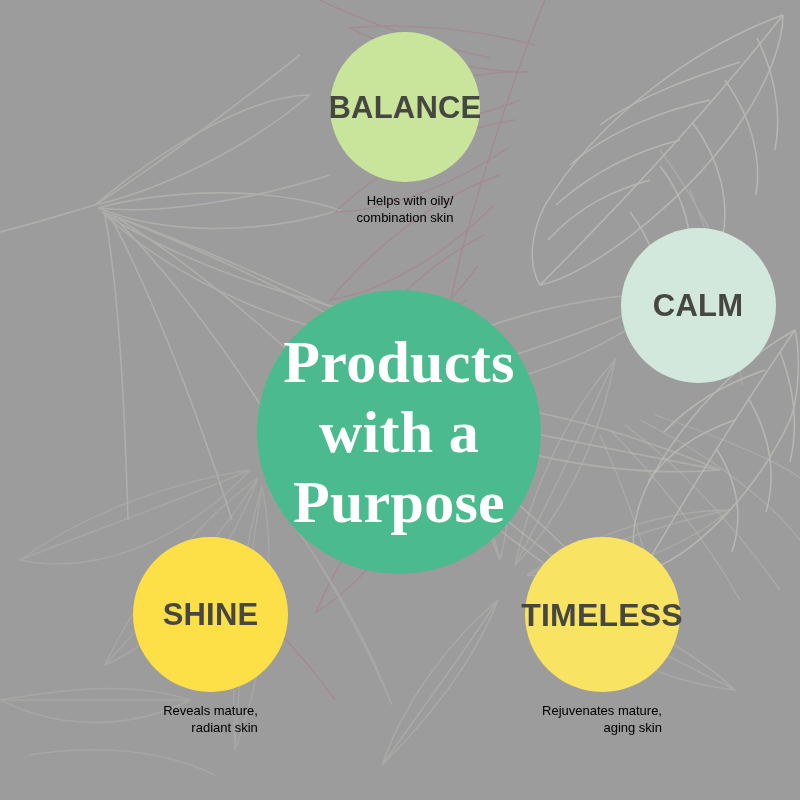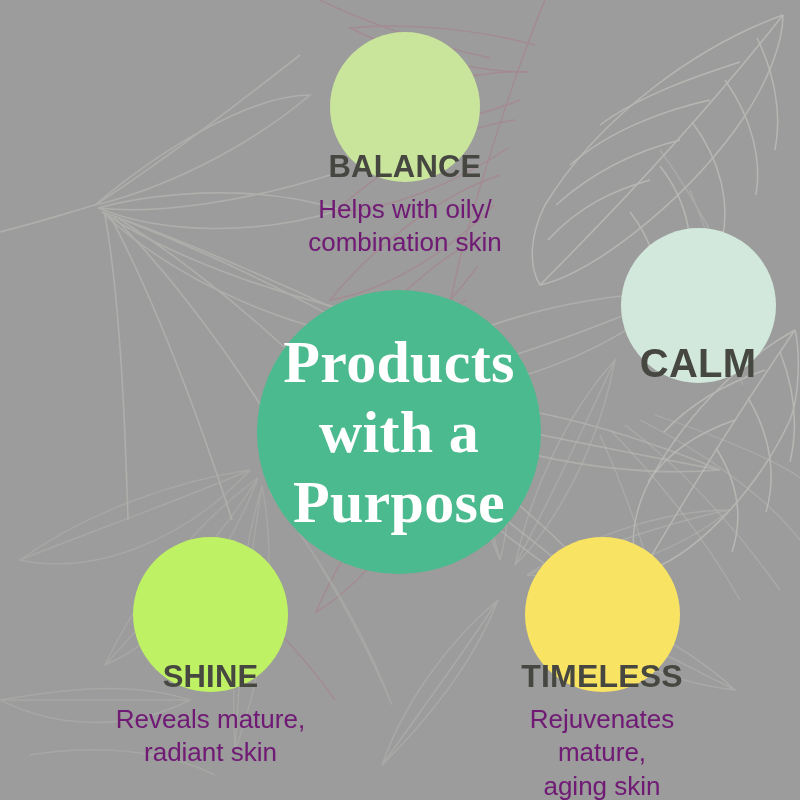--- a/index.html
+++ b/index.html
@@ -9,37 +9,37 @@
     font-family:"Liberation Sans", sans-serif;
     overflow:hidden;
   }
   #stage{position:relative;width:800px;height:800px;overflow:hidden;background:#9c9c9c;}
   #leafbg{position:absolute;inset:0;width:800px;height:800px;}
 
   .node{position:absolute;display:flex;flex-direction:column;align-items:center;}
 
   .bubble{
     border-radius:50%;
-    display:flex;align-items:flex-end;justify-content:center;
+    display:flex;align-items:center;justify-content:center;
     text-align:center;
     box-sizing:border-box;
   }
   .bubble-label{
     color:#474742;
     font-weight:bold;
     letter-spacing:0.2px;
     line-height:1;
     white-space:nowrap;
   }
   .caption{
     margin-top:11px;
-    color:#701a75;
-    font-size:26px;
+    color:#000000;
+    font-size:13px;
     line-height:1.28;
-    text-align:center;
+    text-align:right;
     white-space:pre-line;
     text-shadow:0 0 1px rgba(120,120,120,0.25);
   }
 
   
   #hub{
     position:absolute;
     left:257px;top:290px;
     width:284px;height:284px;
     border-radius:50%;
@@ -61,24 +61,24 @@
   #node-balance{left:305px;top:32px;width:200px;}
   #node-balance .bubble{width:150px;height:150px;background:#c9e49b;}
   #node-balance .bubble-label{font-size:31px;}
 
   #node-hydrate{left:20px;top:228px;width:215px;}
   #node-hydrate .bubble{width:155px;height:155px;background:#aadde7;}
   #node-hydrate .bubble-label{font-size:31px;}
 
   #node-calm{left:592px;top:228px;width:212px;}
   #node-calm .bubble{width:155px;height:155px;background:#d2e8dc;}
-  #node-calm .bubble-label{font-size:40px;}
+  #node-calm .bubble-label{font-size:31px;}
 
   #node-shine{left:103px;top:537px;width:215px;}
-  #node-shine .bubble{width:155px;height:155px;background:#bef264;}
+  #node-shine .bubble{width:155px;height:155px;background:#fde047;}
   #node-shine .bubble-label{font-size:31px;}
 
   #node-timeless{left:492px;top:537px;width:220px;}
   #node-timeless .bubble{width:155px;height:155px;background:#f8e363;}
   #node-timeless .bubble-label{font-size:32px;}
 </style>
 </head>
 <body>
 
 <div id="stage">

